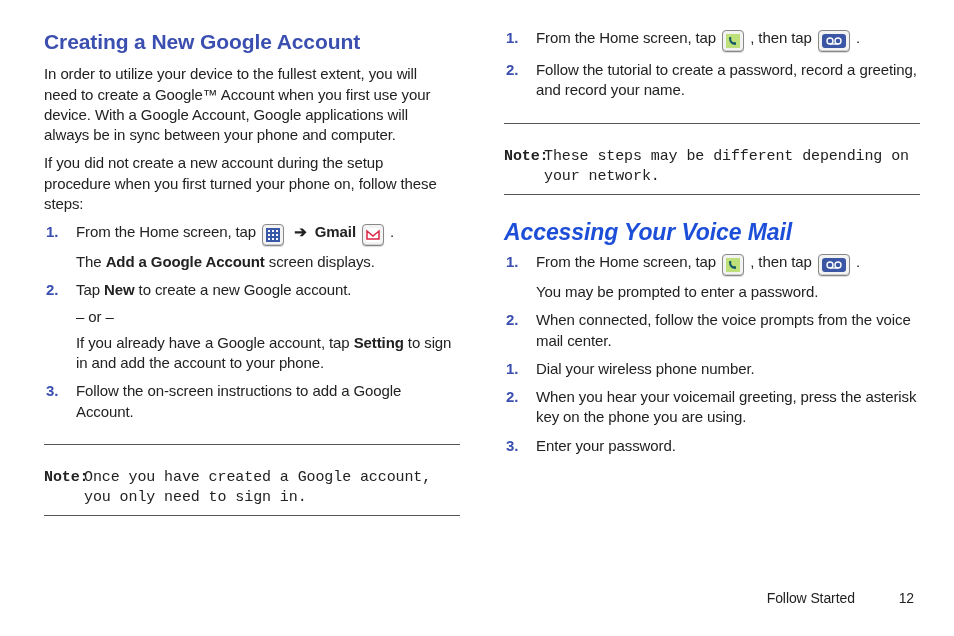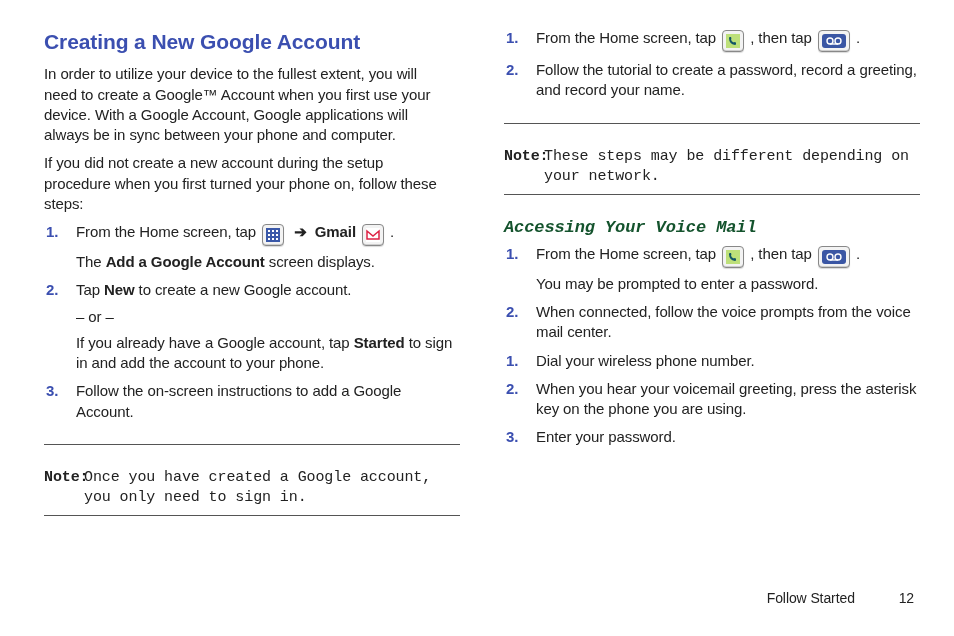--- a/index.html
+++ b/index.html
@@ -21,24 +21,23 @@
   .col{flex:1;min-width:0;}
   .h1{
     font-weight:800;
     color:#3b4fb0;
     font-size:21px;
     margin:0 0 8px 0;
   }
   .h2{
     font-weight:800;
     font-style:italic;
-    color:#14532d;
-    font-size:17px;
+    color:#1d4ed8;
+    font-size:23px;
     margin:14px 0 4px 0;
-    font-family:Liberation Mono, monospace;
   }
   p{margin:0 9px 8px 0;}
   ol{list-style:none;margin:0;padding:0 0 0 32px;}
   ol>li{position:relative;margin:0 0 8px 0;}
   .num{
     position:absolute;left:-30px;top:0;
     font-weight:800;color:#3b4fb0;
   }
   .bold{font-weight:800;}
   .note{
@@ -107,21 +106,21 @@
         </span>
         <span> .</span>
         <div style="height:6px"></div>
         <span>The </span><span class="bold">Add a Google Account</span><span> screen displays.</span>
       </li>
 
       <li>
         <span class="num">2.</span>
         <span>Tap </span><span class="bold">New</span><span> to create a new Google account.</span>
         <div class="or">– or –</div>
-        <span>If you already have a Google account, tap </span><span class="bold">Started</span><span> to sign in and add the account to your phone.</span>
+        <span>If you already have a Google account, tap </span><span class="bold">Setting</span><span> to sign in and add the account to your phone.</span>
       </li>
 
       <li>
         <span class="num">3.</span>
         <span>Follow the on-screen instructions to add a Google Account.</span>
       </li>
     </ol>
 
     <div class="note">
       <div class="note-body">

